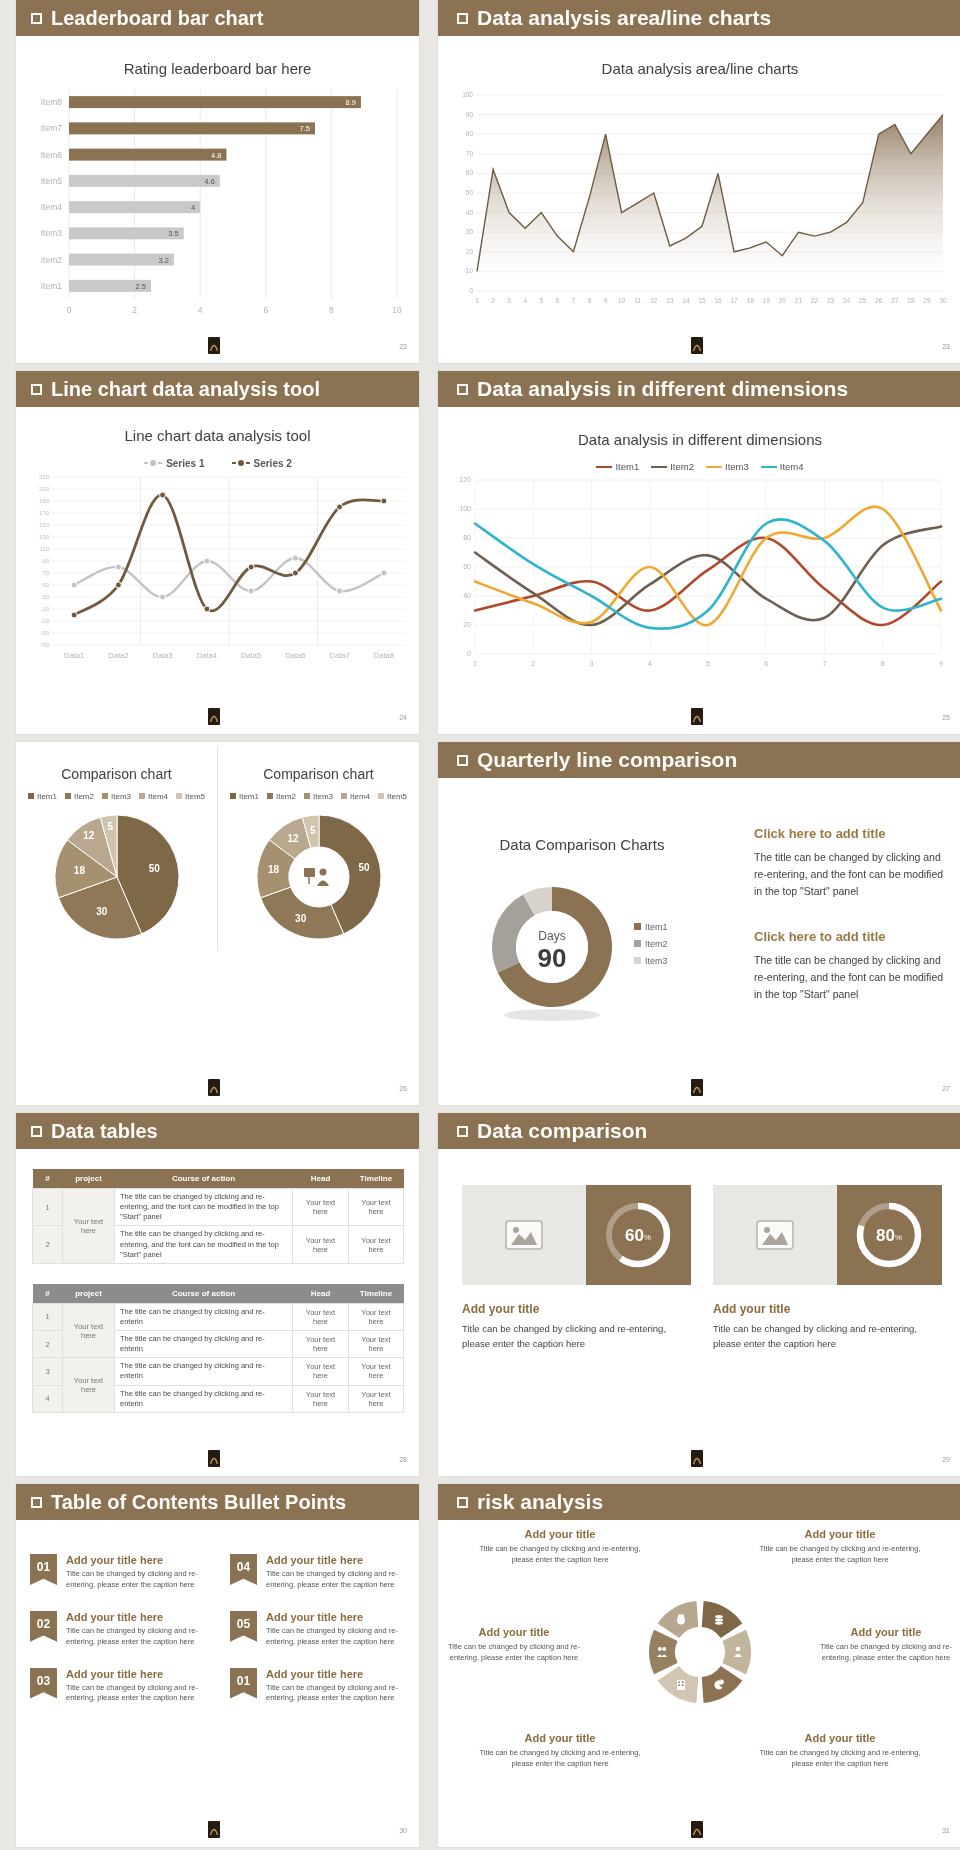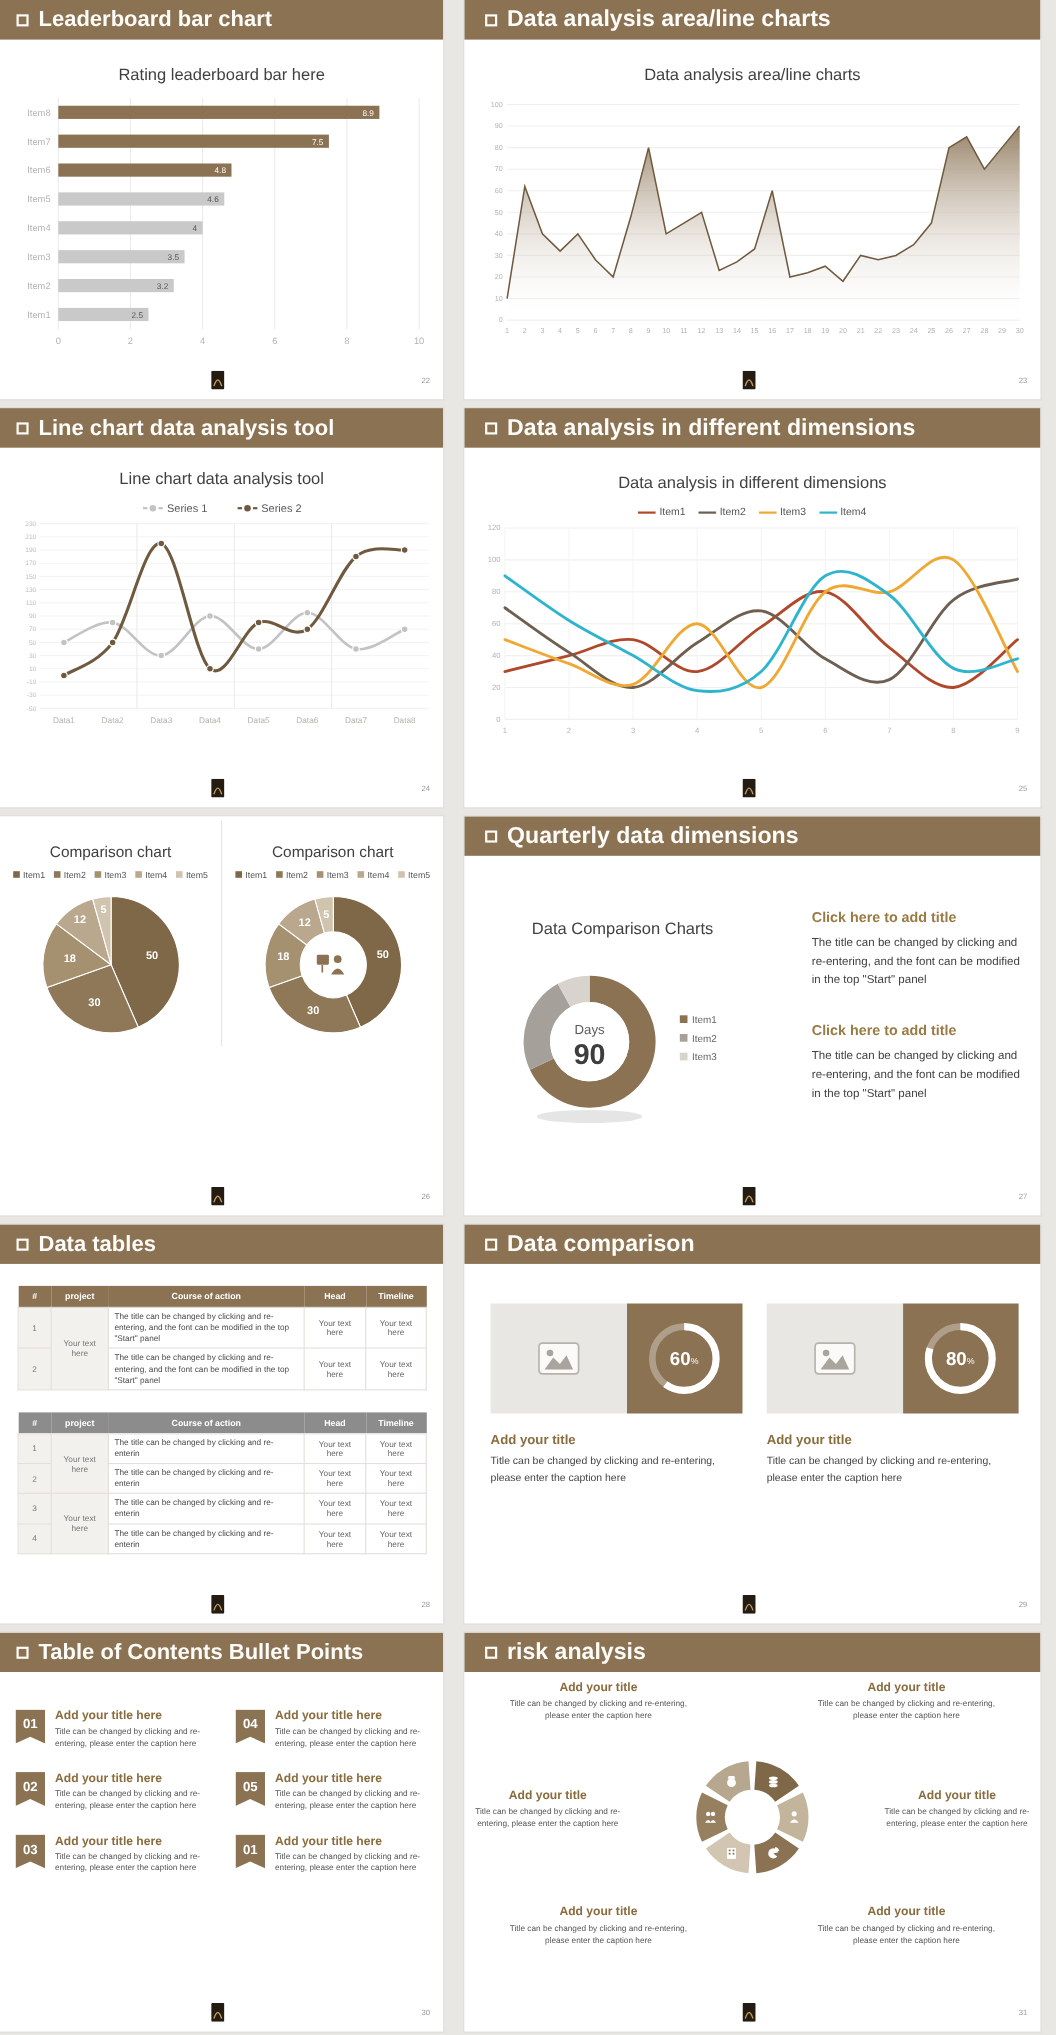--- a/index.html
+++ b/index.html
@@ -1,31 +1,31 @@
 <!DOCTYPE html>
 <html><head>
 <meta charset="utf-8">
 <style>
 *{margin:0;padding:0;box-sizing:border-box}
 html,body{background:#e8e7e4}
 body{font-family:"Liberation Sans",sans-serif;width:960px}
-.page{width:960px;height:1850px;display:grid;grid-template-columns:403px 524px;grid-template-rows:repeat(5,363px);gap:8px 19px;padding:0 14px 3px 0;background:#e8e7e4}
+.page{width:960px;height:1850px;display:grid;grid-template-columns:403px 524px;grid-template-rows:repeat(5,363px);gap:8px 19px;padding:0 14px 3px 16px;background:#e8e7e4}
 .tile{background:#fff;display:flex;flex-direction:column;overflow:hidden;outline:1px solid #e0dfdc}
 .hbar{height:36px;background:#8a7253;display:flex;align-items:center;padding-left:15px;color:#fdfcf8;font-weight:bold;font-size:20px;flex:none}
 .tile.r .hbar{font-size:21px;padding-left:19px}
 .sq{width:11px;height:11px;border:2.5px solid #fdfcf8;margin-right:9px;flex:none}
 .content{flex:1;position:relative;overflow:hidden}
 .tfoot{height:26px;display:flex;align-items:flex-start;justify-content:space-between;padding:0 12px 6px 13px;flex:none}
 .pg{font-size:7px;color:#999;margin-top:6px}
 .ctitle{text-align:center;color:#404040;font-size:15px;margin-top:24px}
 svg{display:block;margin:0 auto}
 
 .lgrow{text-align:center;margin-top:6px}
 .lgi{display:inline-flex;align-items:center;margin:0 13px;font-size:10px;color:#595959}
-.lgi b{font-weight:normal;margin-left:3px}
+.lgi b{font-weight:bold;margin-left:3px}
 .ld{width:4px;height:2px;margin:0 1px;display:inline-block}
 .lo{width:6px;height:6px;border-radius:50%;margin:0 1px;display:inline-block}
 .lgl{display:inline-flex;align-items:center;margin:0 6px;font-size:9.5px;color:#555}
 .lgl i{width:16px;height:2.5px;margin-right:3px;display:inline-block}
 .plg{display:inline-flex;align-items:center;margin:0 4px;font-size:8px;color:#555}
 .plg i{width:6px;height:6px;margin-right:3px;display:inline-block}
 
 .halves{display:flex;margin-top:4px}
 .half{flex:1;padding-top:20px}
 .half:first-child{border-right:1px solid #e6e4e1}
@@ -410,21 +410,21 @@
           <rect x="0" y="0" width="12" height="17" rx="1" fill="#241c13"></rect>
           <path d="M2.5,14 Q6,3 9.5,14" stroke="#c09a55" stroke-width="1.3" fill="none"></path>
         </svg>
       <span class="pg">26</span>
     </footer>
   </section>
 
   <section class="tile r">
     <header class="hbar">
       <span class="sq"></span>
-      <span>Quarterly data dimensions</span>
+      <span>Quarterly line comparison</span>
     </header>
     <div class="content">
       <div class="s6">
         <div class="s6l">
           <div class="ctitle">Data Comparison Charts</div>
           <svg id="c-days" width="240" height="178" style="margin:10px 0 0 0">
               <ellipse cx="90" cy="152" rx="48" ry="6" fill="rgba(0,0,0,0.10)"></ellipse>
               <path d="M90,24A60,60 0 1 1 35.71037685203883,109.54675749390435L57.42622611122329,99.32805449634262A36,36 0 1 0 90,48Z" fill="#8a7253"></path>
               <path d="M35.71037685203883,109.54675749390435A60,60 0 0 1 61.09477955389704,31.42159919736821L72.65686773233823,52.452959518420926A36,36 0 0 0 57.42622611122329,99.32805449634262Z" fill="#a5a19a"></path>
               <path d="M61.09477955389704,31.42159919736821A60,60 0 0 1 89.99999999999999,24L90,48A36,36 0 0 0 72.65686773233823,52.452959518420926Z" fill="#d8d4cd"></path>

